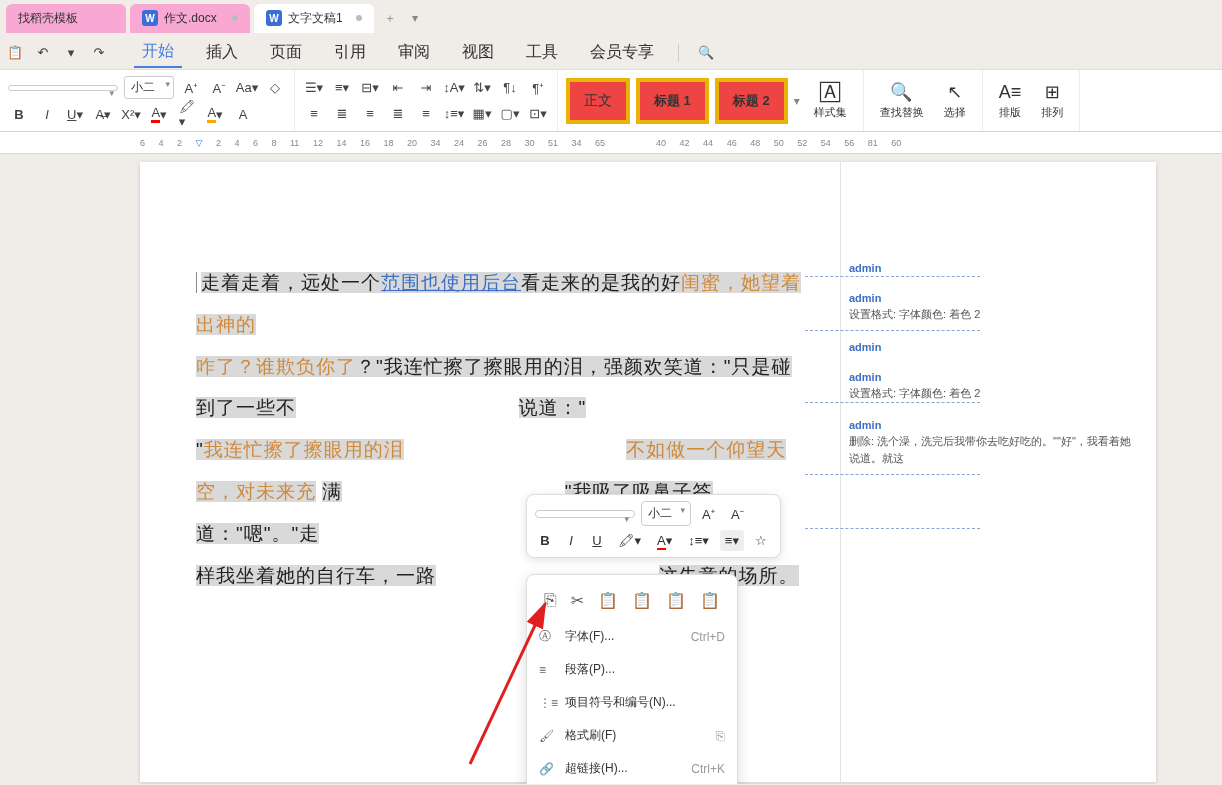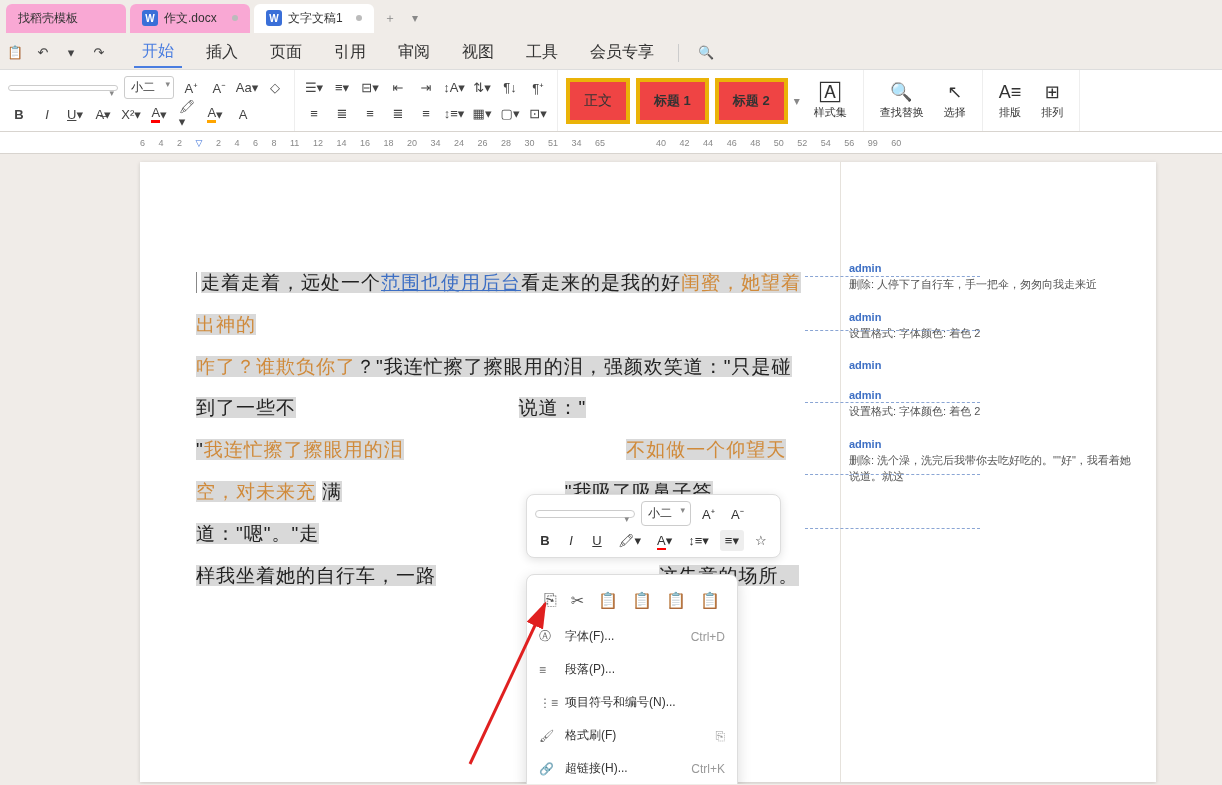--- a/index.html
+++ b/index.html
@@ -212,21 +212,21 @@
   <span style="width:24px"></span>
   <span>40</span>
     <span>42</span>
     <span>44</span>
     <span>46</span>
   <span>48</span>
     <span>50</span>
     <span>52</span>
     <span>54</span>
   <span>56</span>
-    <span>99</span>
+    <span>81</span>
     <span>60</span>
 </div>
 
 <div class="page-area">
   <span class="drag-handle">⠿</span>
   <div class="page">
     <div class="page-content">
       <div class="body-text">
         <span style="border-left:1px solid #888;padding-left:4px"></span>
         <span class="sel"><span>走着走着，远处一个</span><span class="ins-blue">范围也使用后台</span><span>看走来的是我的好</span><span class="ins-orange">闺蜜，她望着出神的</span></span><br>
@@ -242,21 +242,20 @@
         <span style="display:inline-block;width:210px"></span>
         <span class="sel ins-blue">大锅饭</span><br>
         <span class="sel">样我坐着她的自行车，一路</span>
         <span style="display:inline-block;width:210px"></span>
         <span class="sel">这失意的场所。</span>
       </div>
     </div>
     <div class="page-side">
       <div class="comment">
         <div class="author">admin</div>
-        <div class="content">删除: 人停下了自行车，手一把伞，匆匆向我走来近</div>
       </div>
       <div class="comment">
         <div class="author">admin</div>
         <div class="content">设置格式: 字体颜色: 着色 2</div>
       </div>
       <div class="comment">
         <div class="author">admin</div>
       </div>
       <div class="comment">
         <div class="author">admin</div>

